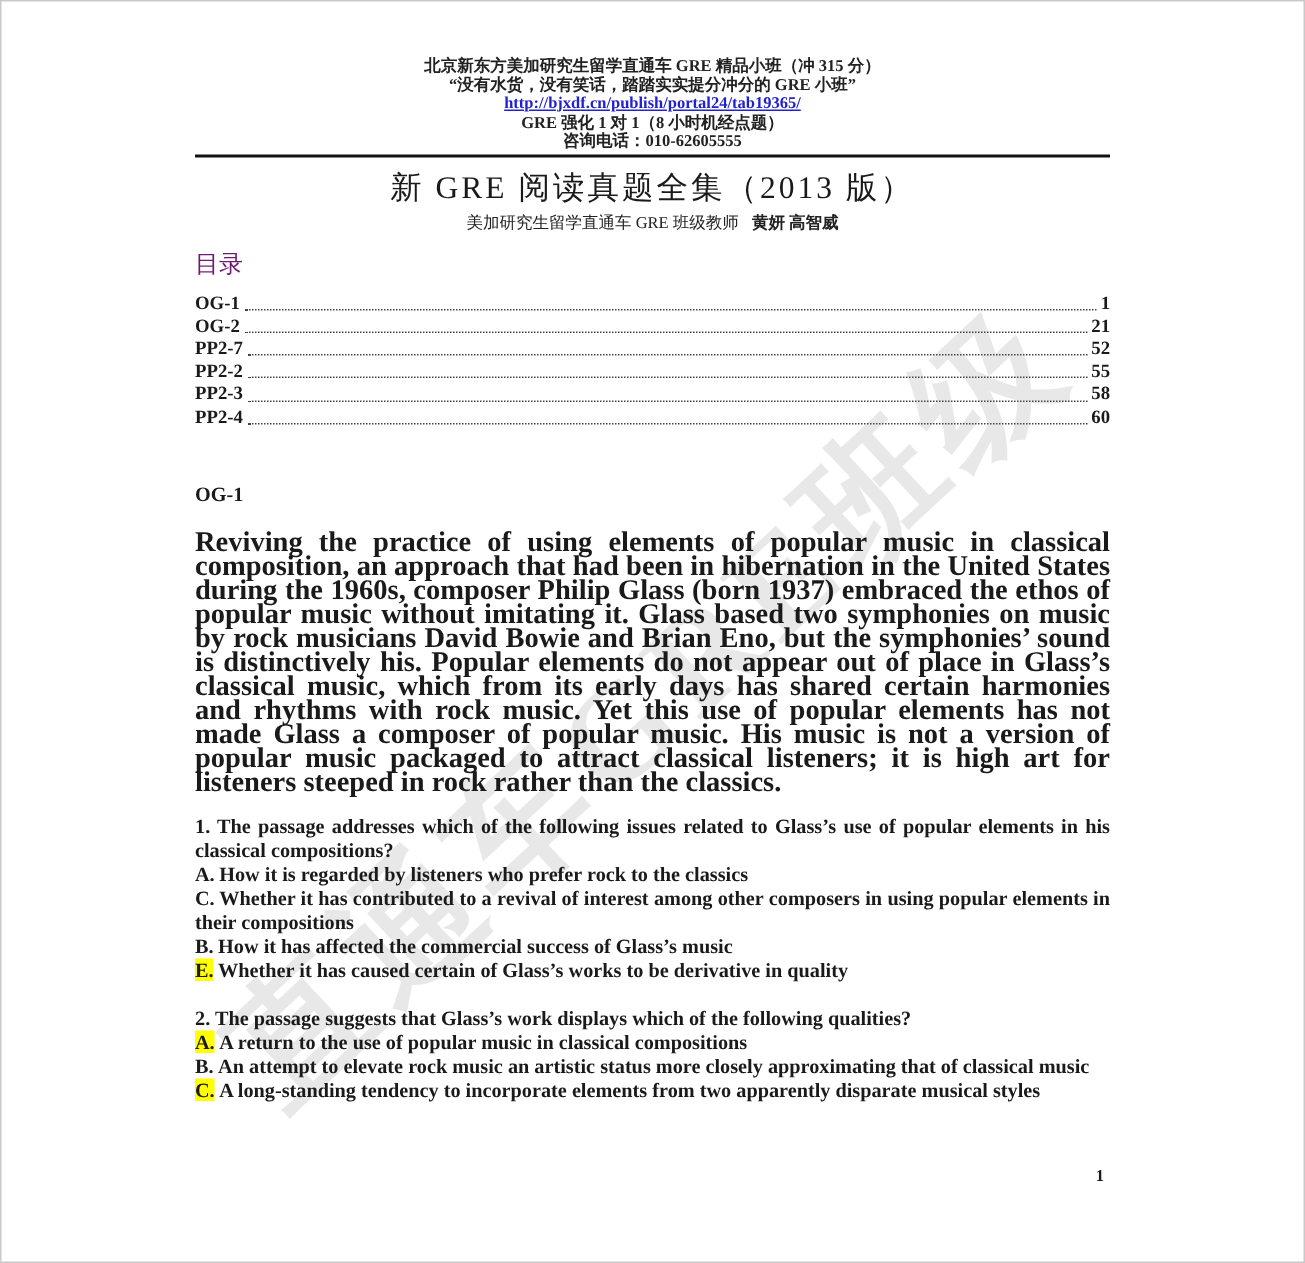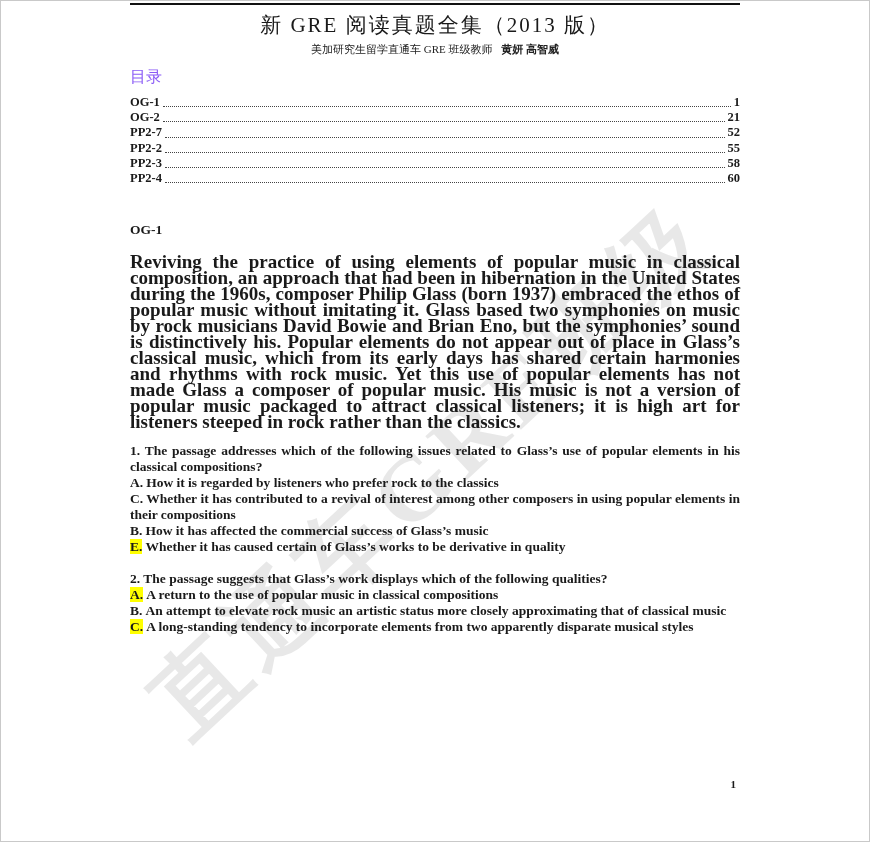--- a/index.html
+++ b/index.html
@@ -34,21 +34,21 @@
   
   .header{padding-top:37px;text-align:center;font-size:11px;line-height:12.5px;font-weight:bold;color:#222;}
   .header .line{white-space:nowrap;}
   .header a.promo-link{color:#2222cc;text-decoration:underline;font-weight:bold;}
   .rule{border:none;border-top:2.5px solid #111;margin:2px 0 0 0;}
   
   .doc-title{margin-top:7px;text-align:center;font-size:21px;font-weight:normal;letter-spacing:2px;line-height:26px;}
   .doc-subtitle{margin-top:4px;text-align:center;font-size:11px;line-height:14px;color:#222;}
   .doc-subtitle .names{font-weight:bold;margin-left:6px;}
   
-  .toc-heading{margin-top:11px;font-size:16px;line-height:20px;color:#8b5cf6;font-family:"Liberation Sans","DejaVu Sans",sans-serif;}
+  .toc-heading{margin-top:11px;font-size:16px;line-height:20px;color:#701a75;font-family:"Liberation Sans","DejaVu Sans",sans-serif;}
   .toc{margin-top:8px;}
   .toc-row{display:flex;align-items:flex-end;font-size:12.5px;line-height:15.2px;font-weight:bold;cursor:pointer;}
   .toc-row .dots{flex:1;border-bottom:1.6px dotted #444;margin:0 3px 3px 3px;}
   .toc-row .toc-page{font-weight:bold;}
   
   .section-heading{margin-top:36px;font-size:13.5px;font-weight:bold;line-height:16px;}
   p{margin:0;}
   .passage{font-size:19px;line-height:16px;font-weight:bold;text-align:justify;margin-top:16px;}
   .question{margin-top:13px;}
   .stem{font-size:13.5px;line-height:16px;font-weight:bold;text-align:justify;}
@@ -60,20 +60,27 @@
 </style>
 </head>
 <body>
 
 <div class="page">
 
   <div class="watermark">直通车GRE班级</div>
 
   <div class="content">
 
+    <div class="header">
+      <div class="line">北京新东方美加研究生留学直通车 GRE 精品小班（冲 315 分）</div>
+      <div class="line">“没有水货，没有笑话，踏踏实实提分冲分的 GRE 小班”</div>
+      <div class="line"><a href="#" class="promo-link">http://bjxdf.cn/publish/portal24/tab19365/</a></div>
+      <div class="line">GRE 强化 1 对 1（8 小时机经点题）</div>
+      <div class="line">咨询电话：010-62605555</div>
+    </div>
 
     <hr class="rule">
 
     <div class="doc-title">新 GRE 阅读真题全集（2013 版）</div>
     <div class="doc-subtitle">
       <span>美加研究生留学直通车 GRE 班级教师</span>
       <span class="names">黄妍  高智威</span>
     </div>
 
     <div class="toc-heading">目录</div>

